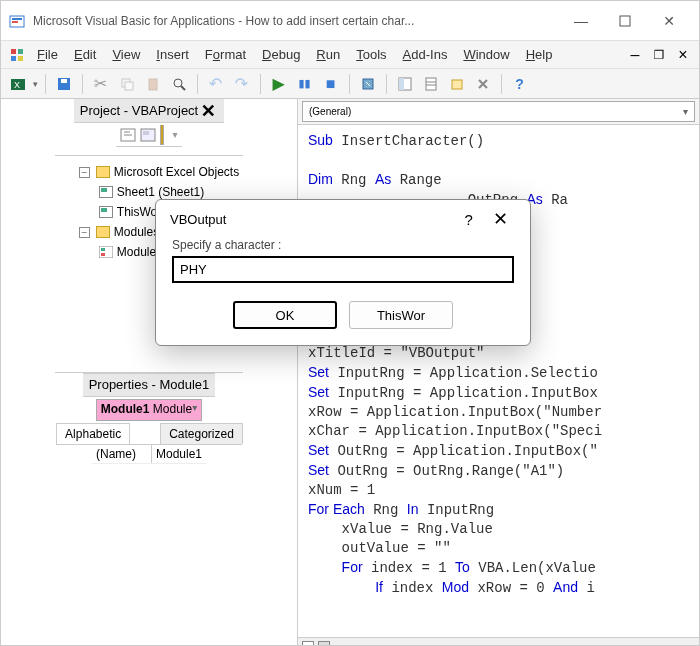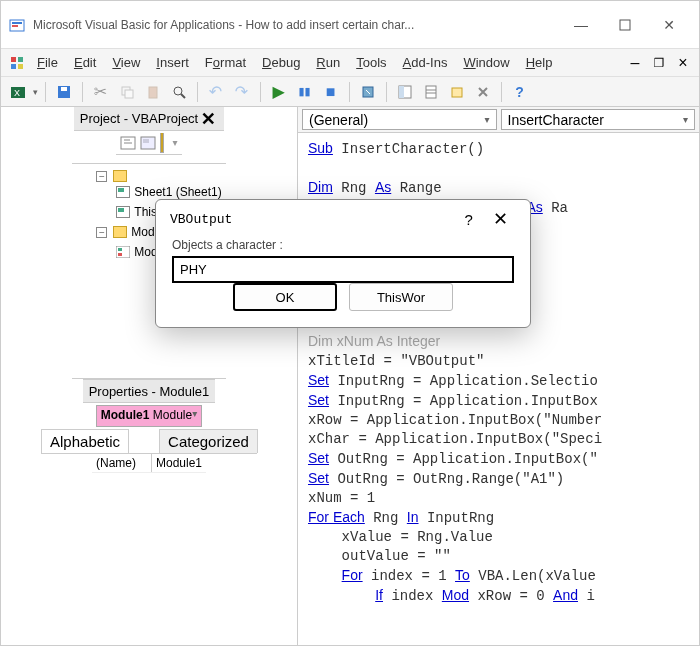--- a/index.html
+++ b/index.html
@@ -1,19 +1,19 @@
 <!DOCTYPE html>
 <html><head>
 <meta charset="utf-8">
 <style>
 * { box-sizing: border-box; margin: 0; padding: 0; font-family: 'Segoe UI', Tahoma, sans-serif; }
 body { width: 700px; height: 646px; background: #f0f0f0; overflow: hidden; position: relative; border: 1px solid #ccc; }
 
 
-.titlebar { height: 48px; background: #fff; display: flex; align-items: center; padding: 0 8px; border-bottom: 1px solid #e0e0e0; }
+.titlebar { height: 40px; background: #fff; display: flex; align-items: center; padding: 0 8px; border-bottom: 1px solid #e0e0e0; }
 .titlebar .icon { width: 16px; height: 16px; margin-right: 8px; }
 .titlebar .title { flex: 1; font-size: 12px; color: #555; }
 .titlebar .winbtn { width: 44px; height: 30px; display: flex; align-items: center; justify-content: center; color: #555; font-size: 14px; }
 
 
 .menubar { height: 28px; background: #f5f5f5; display: flex; align-items: center; padding: 0 4px; border-bottom: 1px solid #e0e0e0; }
 .menubar .menuitem { padding: 4px 8px; font-size: 13px; color: #333; }
 .menubar .menuitem .ul { text-decoration: underline; }
 .menubar .iconbtn { width: 20px; height: 20px; margin: 0 2px; display:flex; align-items:center; justify-content:center;}
 
@@ -33,48 +33,48 @@
 .tree-indent1 { padding-left: 20px; }
 .tree-indent2 { padding-left: 40px; }
 .tree-box { width:11px; height:11px; border:1px solid #888; background:#fff; display:inline-flex; align-items:center; justify-content:center; font-size:10px; line-height:9px; color:#666; margin-right:2px;}
 .folder-icon { width:14px; height:12px; background:#ffd970; border:1px solid #c9a227; }
 .mod-icon { width:14px; height:12px; background:#fff; border:1px solid #888; position:relative;}
 .mod-icon::before{content:"";position:absolute;width:6px;height:4px;background:#4a8;left:1px;top:1px;}
 
 .prop-header { height: 24px; background: #e8e8e8; display: flex; align-items: center; padding: 0 6px; font-size: 13px; border-top:1px solid #ccc; border-bottom: 1px solid #ccc; }
 .prop-combo { height: 22px; border: 1px solid #aaa; margin: 2px; padding: 2px 4px; font-size: 12px; background:#f9a8d4;}
 .prop-combo b { font-weight: bold; }
-.prop-tabs { display: flex; font-size: 15px; border-bottom: 1px solid #ccc; }
+.prop-tabs { display: flex; font-size: 12px; border-bottom: 1px solid #ccc; }
 .prop-tab { padding: 3px 8px; border: 1px solid #ccc; background: #fff; border-bottom: none; margin-right:-1px;}
 .prop-tab.inactive { background: #eee; margin-left: 31px; }
 .prop-grid { flex:1; }
 .prop-row { display: flex; font-size: 12px; border-bottom: 1px solid #eee; }
 .prop-row .pname { width: 60px; padding: 2px 4px; border-right: 1px solid #ccc; }
 .prop-row .pval { padding: 2px 4px; }
 
 
 .right-pane { flex: 1; background: #fff; display: flex; flex-direction: column; border-left: 1px solid #ccc; }
 .code-header { height: 26px; display: flex; padding: 2px 4px; gap: 4px; border-bottom: 1px solid #ccc; background:#f5f5f5;}
-.code-combo { flex: 1; border: 1px solid #aaa; background: #fff; padding: 2px 6px; font-size: 14px; display:flex; align-items:center; position:relative;}
+.code-combo { flex: 1; border: 1px solid #aaa; background: #fff; padding: 2px 6px; font-size: 10px; display:flex; align-items:center; position:relative;}
 .code-combo::after { content:"▾"; position:absolute; right:6px; color:#666; font-size:10px;}
 .code-area { flex: 1; padding: 6px 10px; font-family: 'Consolas', 'Courier New', monospace; font-size: 14px; line-height: 19px; white-space: pre; overflow: hidden; color: #333; }
-.kw { color: #0000d0; text-decoration: underline; }
+.kw { color: #0000d0; }
 .code-footer { height:16px; background:#f0f0f0; border-top:1px solid #ccc; display:flex; align-items:center; padding:0 4px; gap:4px;}
 .code-footer .sq { width:12px; height:10px; border:1px solid #888; background:#fff;}
 
 
 .dialog { position: absolute; left: 154px; top: 198px; width: 376px; background: #fff; border: 1px solid #888; box-shadow: 0 8px 30px rgba(0,0,0,0.25); border-radius: 6px; }
 .dlg-title { height: 38px; display: flex; align-items: center; padding: 0 14px; font-size: 13px; }
-.dlg-title .dlgname { flex: 1; font-family: Liberation Mono, monospace; }
+.dlg-title .dlgname { flex: 1; }
 .dlg-title .q { padding: 0 12px; font-size: 15px; }
 .dlg-title .x { padding: 0 8px; font-size: 18px; }
 .dlg-body { padding: 0 16px 16px; }
 .dlg-label { font-size: 12px; color: #444; margin-bottom: 4px; }
 .dlg-input { width: 100%; border: 2px solid #000; padding: 4px 6px; font-size: 13px; font-family: inherit; }
-.dlg-btns { display: flex; justify-content: center; gap: 12px; }
+.dlg-btns { display: flex; justify-content: center; gap: 12px; margin-top: 18px; }
 .dlg-btn { width: 104px; height: 28px; font-size: 13px; background: #fdfdfd; border: 1px solid #bbb; border-radius: 3px; display:flex; align-items:center; justify-content:center;}
 .dlg-btn.primary { border: 2px solid #000; }
 
 
 svg { display:block; }
 </style>
 </head>
 <body>
 
 <div class="titlebar">
@@ -220,20 +220,21 @@
         </div>
       <div class="tbtn" style="background:#e5e5e5;border:1px solid #aaa;"><span class="folder-icon"></span></div>
       <span style="flex:1"></span>
       <span style="color:#999;font-size:10px;">▾</span>
     </div>
     <div class="proj-tree">
       <div style="border-top:1px solid #ccc; margin:0 -4px 6px;"></div>
       <div class="tree-item tree-indent1">
         <span class="tree-box">−</span>
         <span class="folder-icon"></span>
+        <span>Microsoft Excel Objects</span>
       </div>
       <div class="tree-item tree-indent2">
         <span class="mod-icon"></span>
         <span>Sheet1 (Sheet1)</span>
       </div>
       <div class="tree-item tree-indent2">
         <span class="mod-icon"></span>
         <span>ThisWor</span>
       </div>
       <div class="tree-item tree-indent1">
@@ -269,23 +270,20 @@
         <div class="pname">(Name)</div>
         <div class="pval">Module1</div>
       </div>
     </div>
   </div>
 
   <div class="right-pane">
     <div class="code-header">
       <div class="code-combo">
           <span>(General)</span>
-        </div>
-      <div class="code-combo">
-          <span>InsertCharacter</span>
         </div>
     </div>
     <div class="code-area" id="code-area"><span class="kw">Sub</span> InsertCharacter()
 
 <span class="kw">Dim</span> Rng <span class="kw">As</span> Range
                    OutRng <span class="kw">As</span> Ra
 
 
 
 
@@ -312,20 +310,20 @@
   </div>
 </div>
 
 <div class="dialog">
   <div class="dlg-title">
     <span class="dlgname">VBOutput</span>
     <span class="q">?</span>
     <span class="x">✕</span>
   </div>
   <div class="dlg-body">
-    <div class="dlg-label">Objects a character :</div>
+    <div class="dlg-label">Specify a character :</div>
     <input class="dlg-input" value="PHY" style="">
     <div class="dlg-btns">
       <div class="dlg-btn primary">OK</div>
       <div class="dlg-btn">ThisWor</div>
     </div>
   </div>
 </div>
 
 </body></html>

